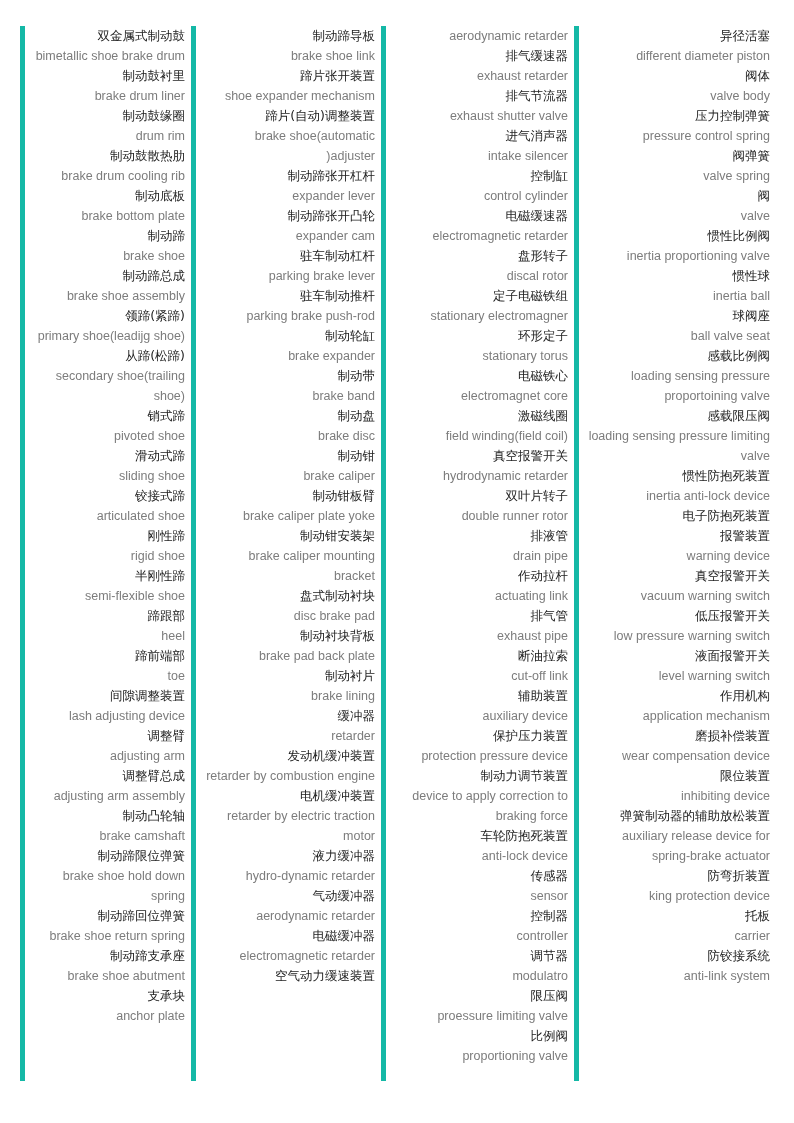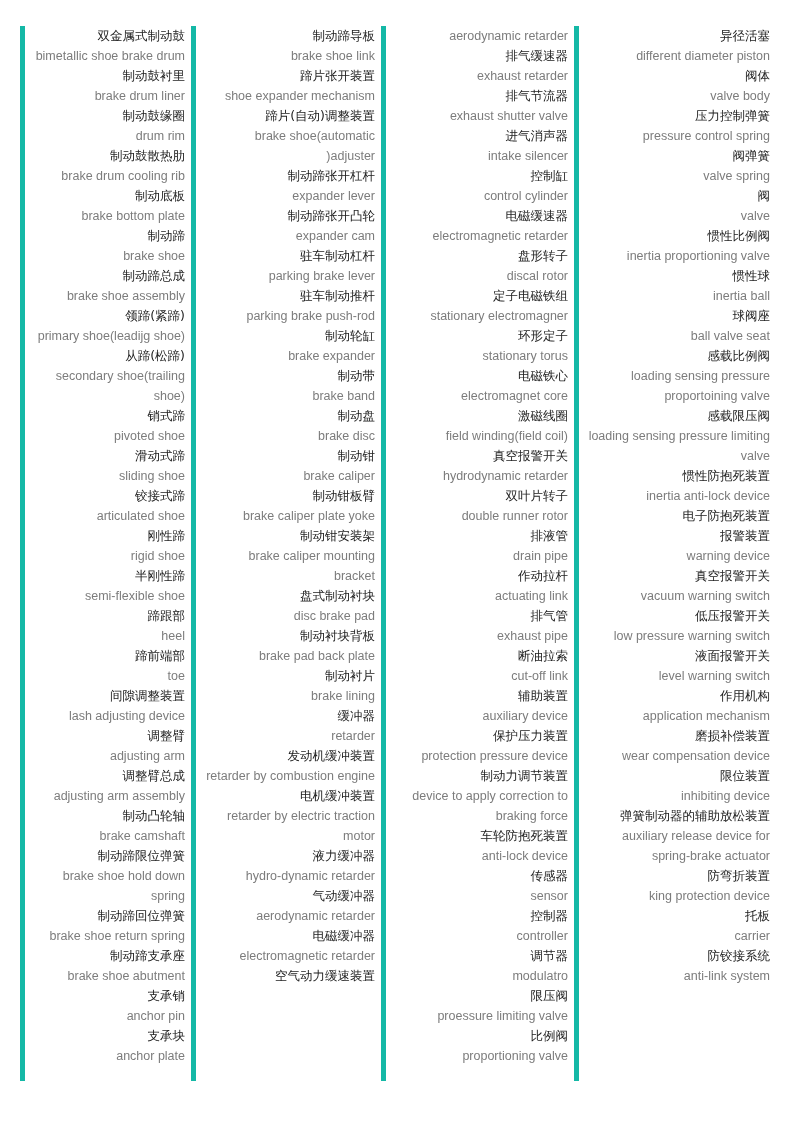--- a/index.html
+++ b/index.html
@@ -153,24 +153,20 @@
         </div>
         <div class="entry">
           <div class="term-cn">制动蹄回位弹簧</div>
           <div class="term-en">brake shoe return spring</div>
         </div>
         <div class="entry">
           <div class="term-cn">制动蹄支承座</div>
           <div class="term-en">brake shoe abutment</div>
         </div>
         <div class="entry">
-          <div class="term-cn">支承销</div>
-          <div class="term-en">anchor pin</div>
-        </div>
-        <div class="entry">
           <div class="term-cn">支承块</div>
           <div class="term-en">anchor plate</div>
         </div>
       </div>
     <div class="column col-2">
         <div class="entry">
           <div class="term-cn">制动蹄导板</div>
           <div class="term-en">brake shoe link</div>
         </div>
         <div class="entry">

